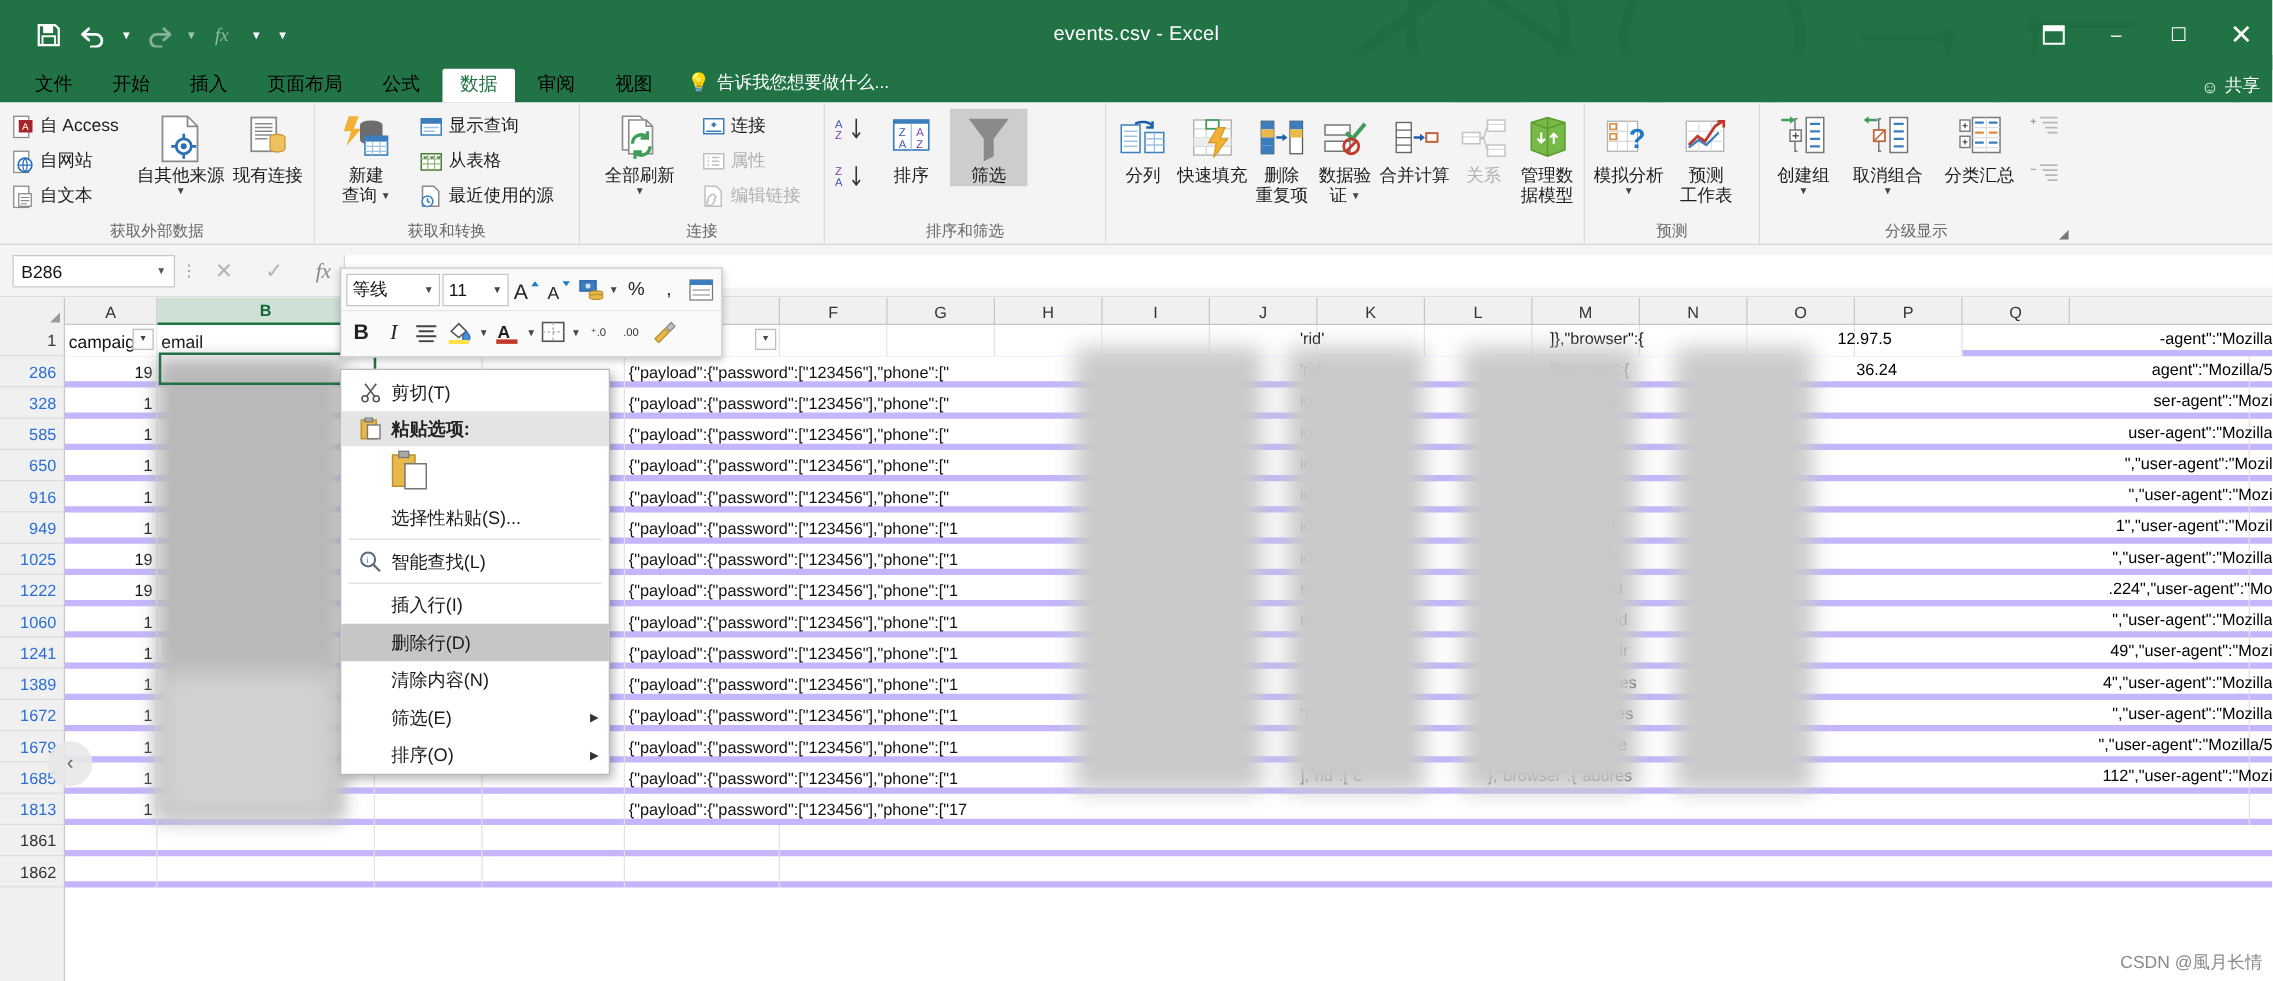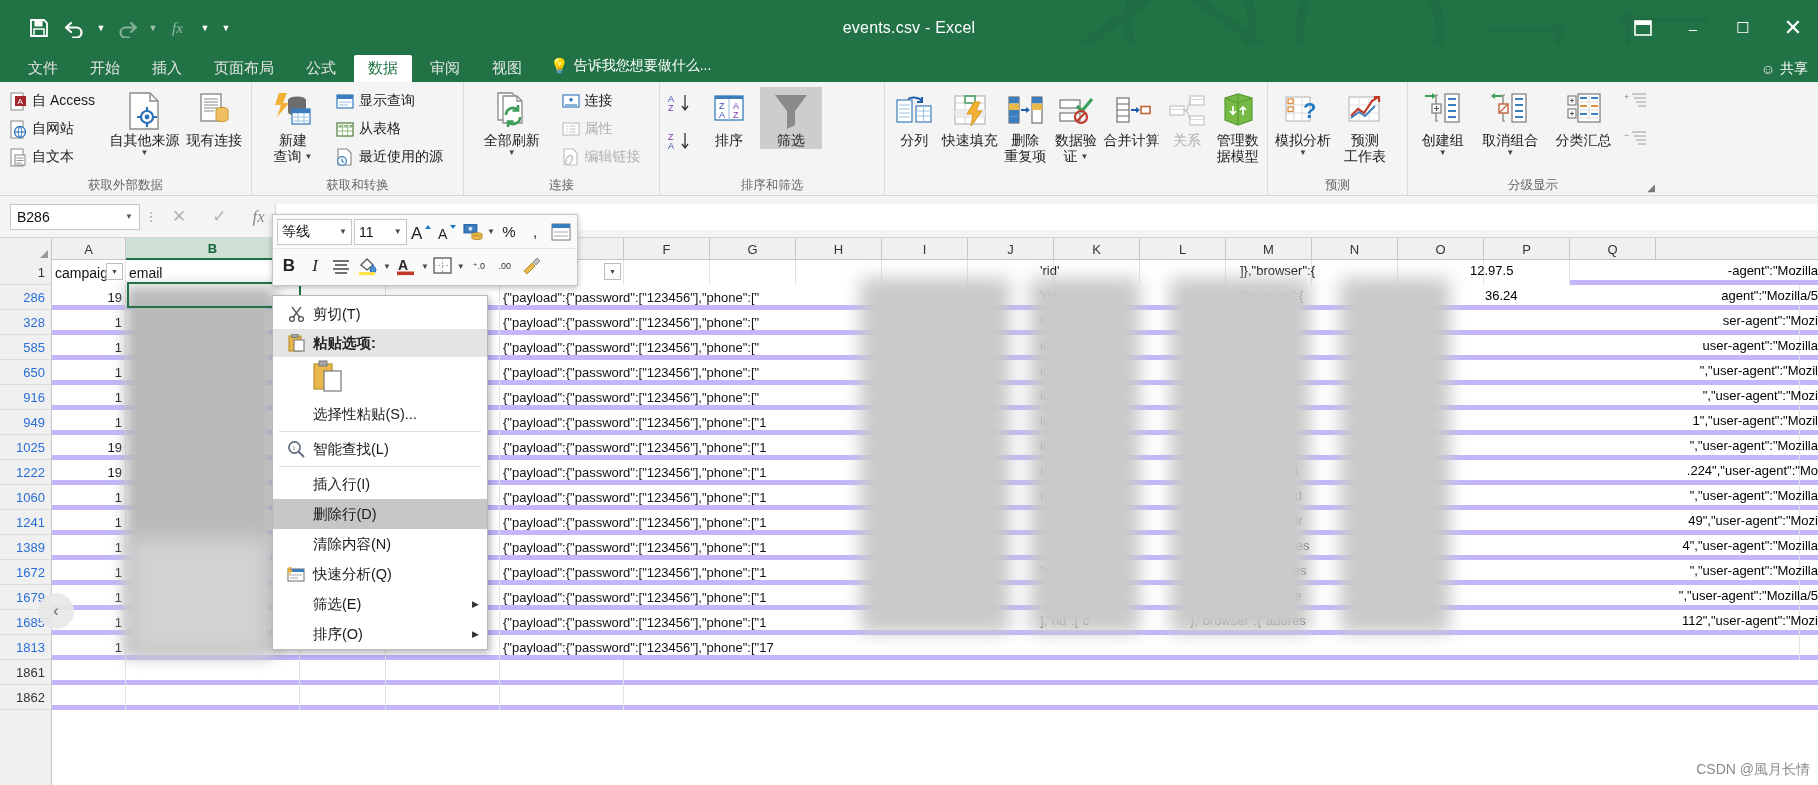--- a/index.html
+++ b/index.html
@@ -47,21 +47,21 @@
   
   .deco { position: absolute; pointer-events: none; opacity: .28; }
 
   
   .tabrow {
     position: absolute; top: 44px; left: 0; width: 1818px; height: 38px;
     background: #217346;
     display: flex; align-items: flex-end; padding-left: 14px;
   }
   .tab {
-    padding: 5px 14px 7px 14px; color: #e5e5e5; font-size: 15px; line-height: 1;
+    padding: 5px 14px 7px 14px; color: #000000; font-size: 15px; line-height: 1;
     margin-right: 4px; border-radius: 2px 2px 0 0;
   }
   .tab.active { background: #fff; color: #217346; }
   .tellme {
     display: flex; align-items: center; gap: 5px; color: #fff; font-size: 14px;
     padding: 5px 10px 7px 10px;
   }
   .bulb { font-size: 15px; }
   .share {
     position: absolute; right: 10px; bottom: 4px; color: #fff; font-size: 14px;
@@ -1158,31 +1158,20 @@
     </div>
     <div class="ci sel">
       <span class="cicon"></span>
       <span class="clbl">删除行(D)</span>
     </div>
     <div class="ci">
       <span class="cicon"></span>
       <span class="clbl">清除内容(N)</span>
     </div>
     <div class="ci">
-      <span class="cicon">
-        <svg width="18" height="17" viewBox="0 0 18 17">
-            <rect x="1" y="3" width="16" height="12" fill="#fff" stroke="#777" stroke-width="1.1"></rect>
-            <rect x="1" y="3" width="16" height="3" fill="#3b7dbd"></rect>
-            <path d="M3 9h12M3 12h8" stroke="#aaa" stroke-width="1.1"></path>
-            <path d="M2 1 L0 6 h3 L1 11 L6 4 H3 L5 1z" fill="#f2b134"></path>
-          </svg>
-      </span>
-      <span class="clbl">快速分析(Q)</span>
-    </div>
-    <div class="ci">
       <span class="cicon"></span>
       <span class="clbl">筛选(E)</span>
       <span class="sub">▶</span>
     </div>
     <div class="ci">
       <span class="cicon"></span>
       <span class="clbl">排序(O)</span>
       <span class="sub">▶</span>
     </div>
   </div>

